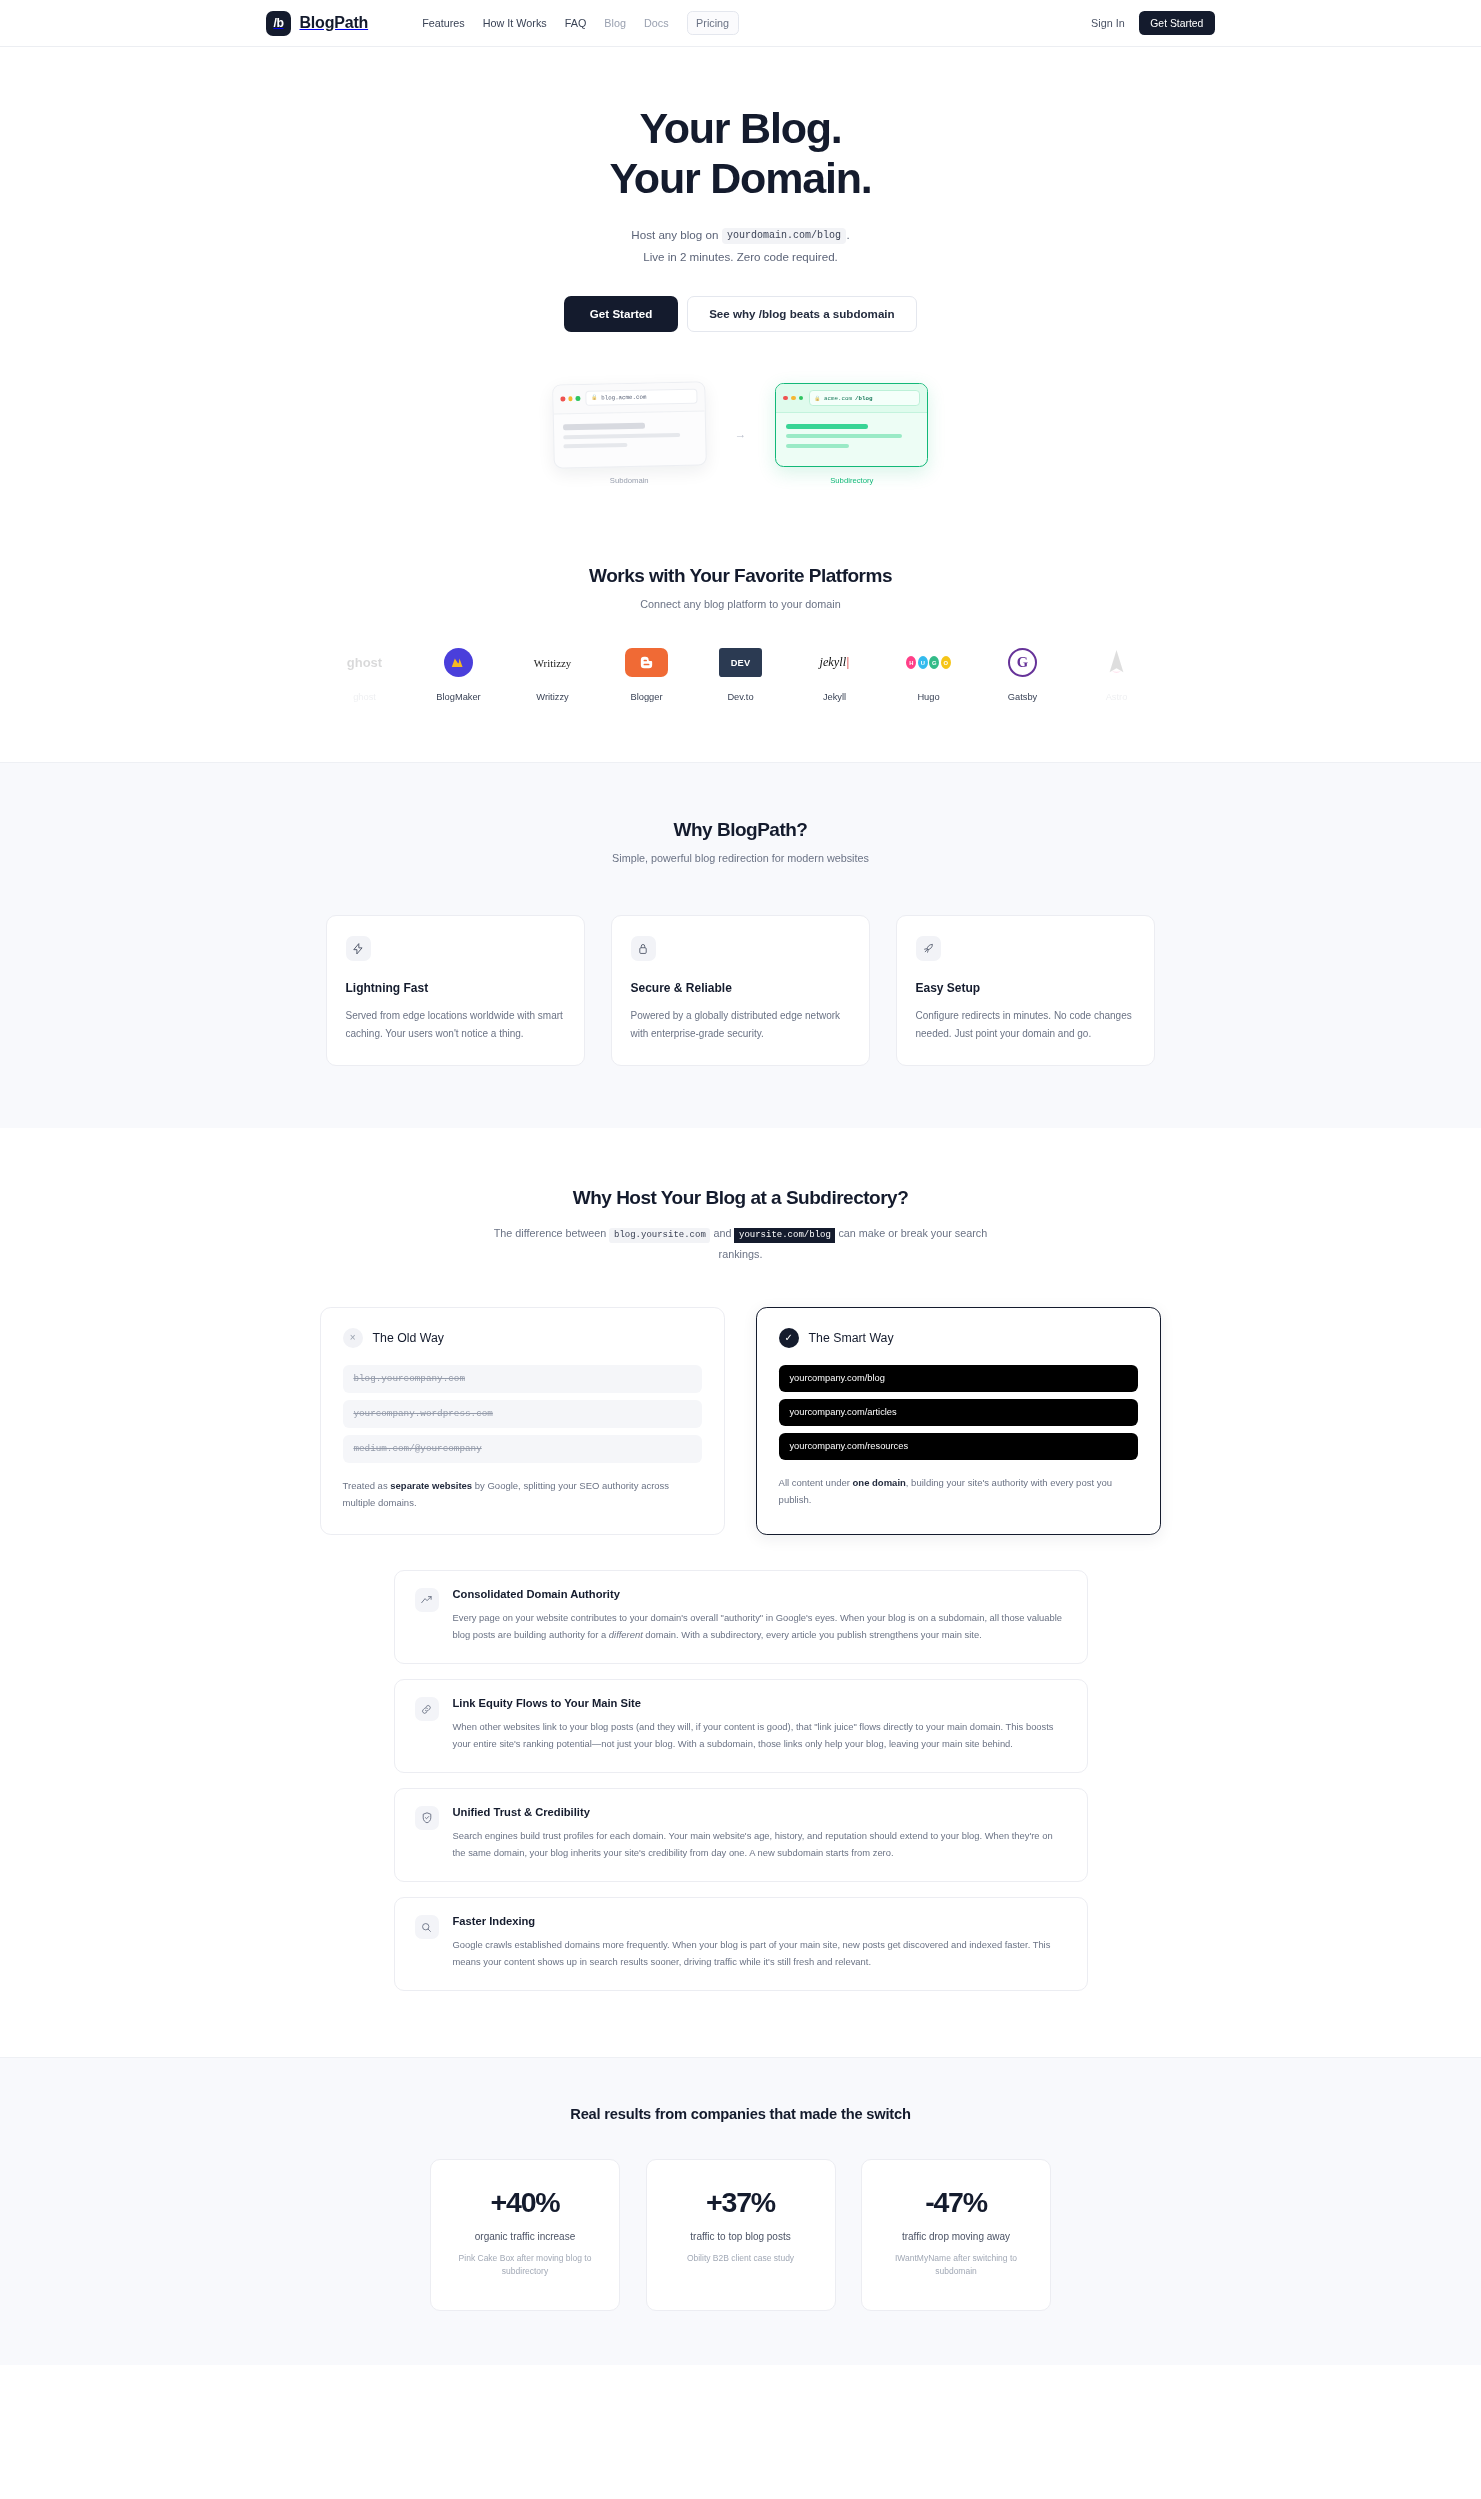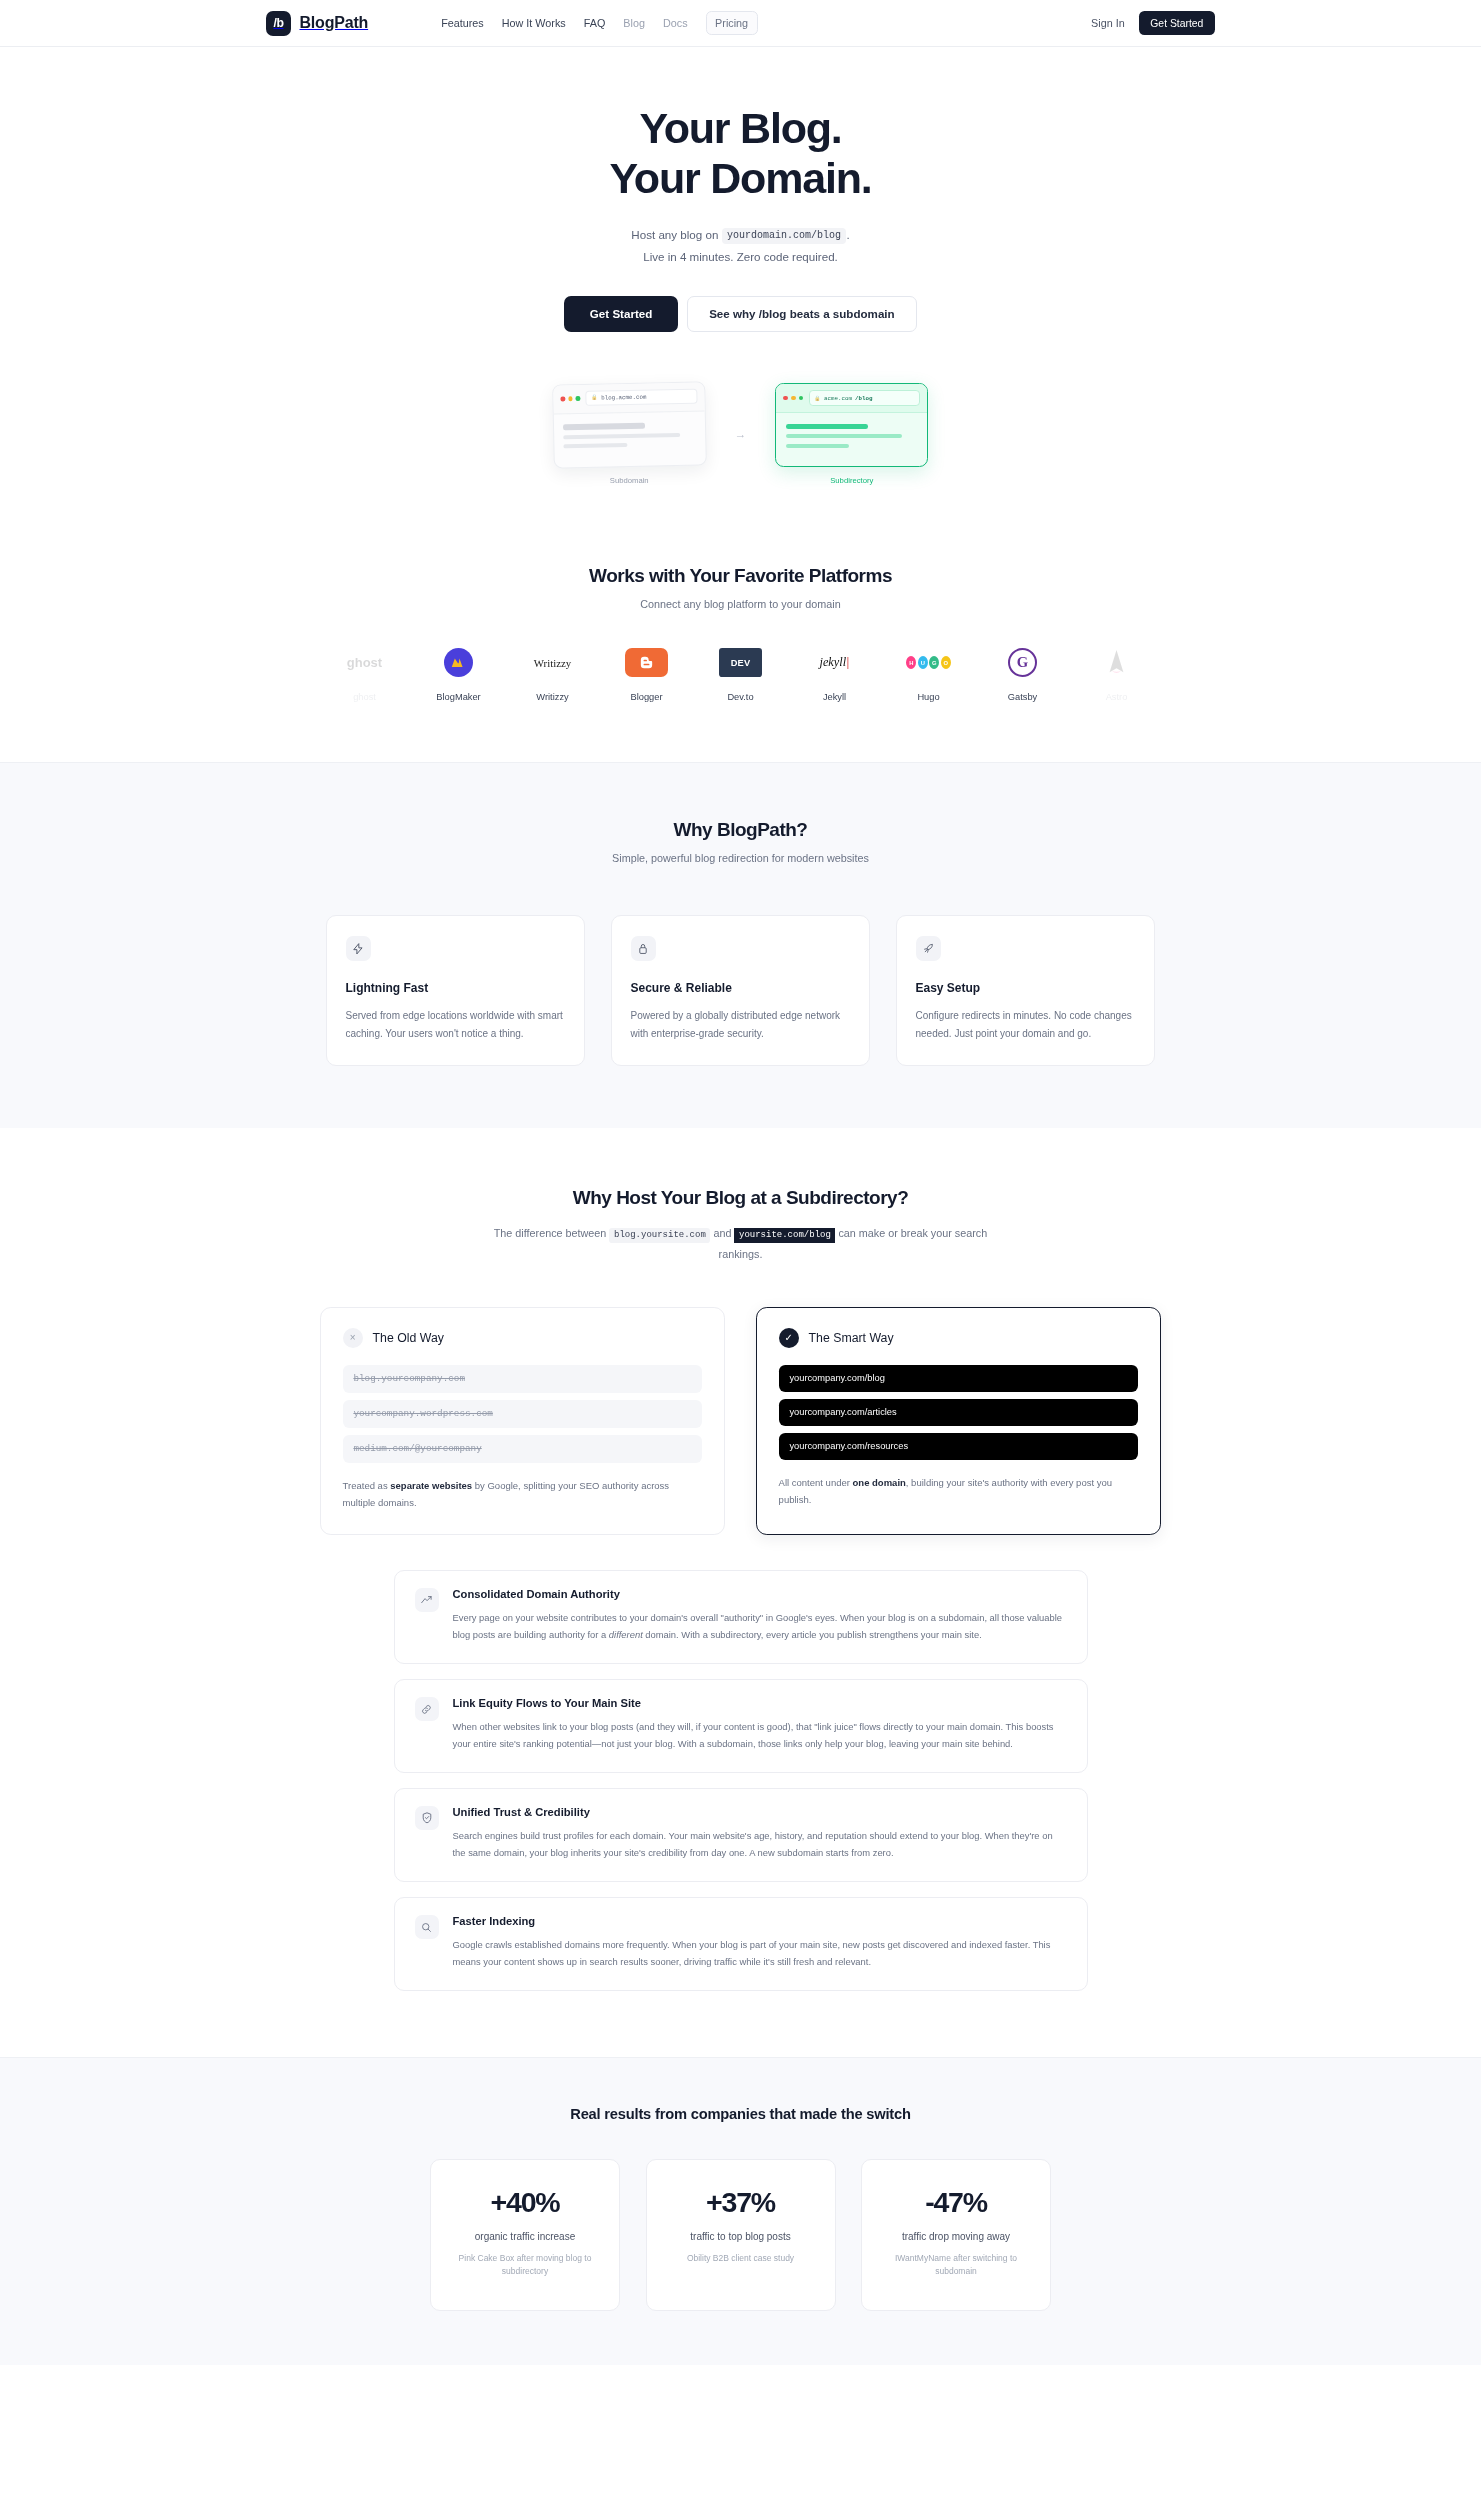--- a/index.html
+++ b/index.html
@@ -20,21 +20,21 @@
   }
   .nav-inner{width:949px;margin:0 auto;display:flex;align-items:center;}
   .brand{display:flex;align-items:center;gap:8.5px;}
   .logo-mark{
     width:25px;height:25px;border-radius:7px;background:#141b2d;
     display:flex;align-items:center;justify-content:center;
     color:#fff;font-weight:700;font-size:12.3px;letter-spacing:-0.4px;
     font-family:"Liberation Sans", sans-serif;
   }
   .brand-name{font-size:16px;font-weight:700;color:#141b2d;letter-spacing:-0.2px;}
-  .nav-links{display:flex;align-items:center;gap:18px;margin-left:73px;}
+  .nav-links{display:flex;align-items:center;gap:18px;margin-left:54px;}
   .nav-link{font-size:10.8px;color:#3a4356;text-decoration:none;white-space:nowrap;}
   .nav-link.muted{color:#9aa1b0;}
   .nav-link.boxed{
     border:0.8px solid #e4e7ee;border-radius:5.4px;padding:4.6px 8.5px;
     background:#fbfbfd;color:#6b7385;
   }
   .nav-right{margin-left:auto;display:flex;align-items:center;gap:14px;}
   .signin{font-size:10.8px;color:#4b5365;text-decoration:none;}
   .btn-dark{
     background:#141b2d;color:#fff;font-size:10.4px;font-weight:500;
@@ -241,21 +241,21 @@
   <section class="hero">
     <h1>
       <span>Your Blog.</span><br>
       <span>Your Domain.</span>
     </h1>
     <div class="hero-sub">
       <div>
         <span>Host any blog on</span>
         <span class="code-chip">yourdomain.com/blog</span><span>.</span>
       </div>
-      <div>Live in 4 minutes. Zero code required.</div>
+      <div>Live in 2 minutes. Zero code required.</div>
     </div>
     <div class="hero-btns">
       <button class="btn-hero-dark">Get Started</button>
       <button class="btn-hero-light">See why /blog beats a subdomain</button>
     </div>
 
     <div class="mockups">
       <div class="mock-wrap">
         <div class="mock tilt">
           <div class="mock-bar">

